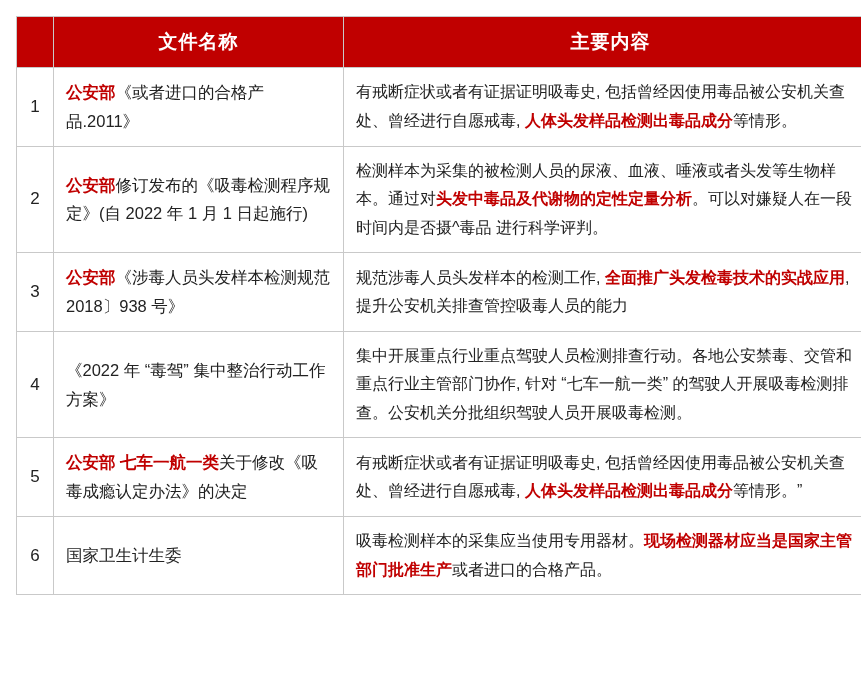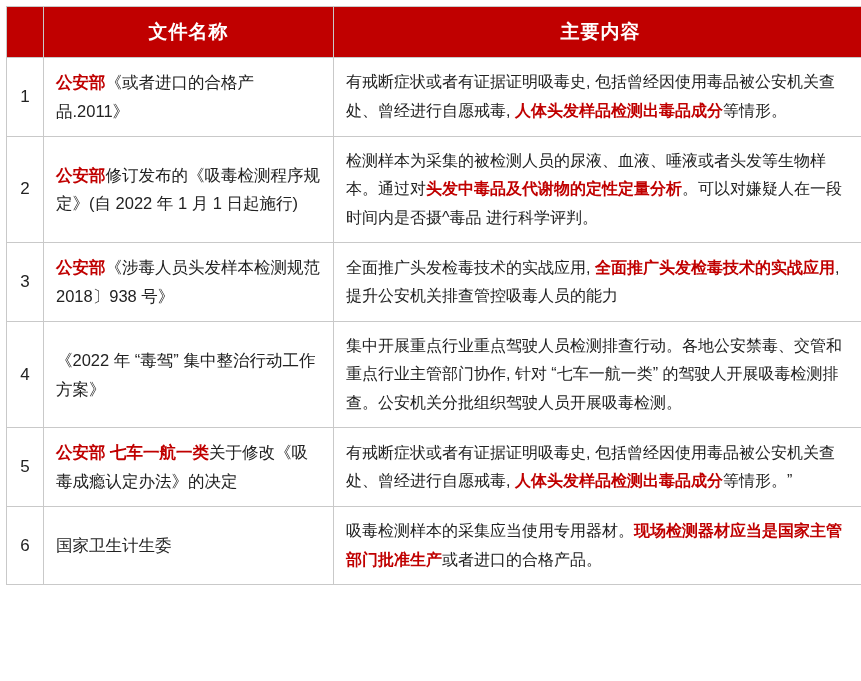--- a/index.html
+++ b/index.html
@@ -7,21 +7,21 @@
     padding: 0;
     background: #ffffff;
   }
   body {
     font-family: "Liberation Sans", "DejaVu Sans", sans-serif;
     width: 861px;
   }
   .table-wrap {
     width: 814px;
     box-sizing: border-box;
-    padding: 6px;
+    padding: 16px;
     border-radius: 13px;
   }
   table.doc-table {
     border-collapse: collapse;
     width: 861px;
     table-layout: fixed;
   }
   table.doc-table th,
   table.doc-table td {
     border: 1px solid #c9c9c9;
@@ -98,21 +98,21 @@
         <td class="content"><span class="plain">有戒断症状或者有证据证明吸毒史, 包括曾经因使用毒品被公安机关查处、曾经进行自愿戒毒, </span><span class="hl">人体头发样品检测出毒品成分</span><span class="plain">等情形。</span></td>
       </tr>
       <tr>
         <td class="idx">2</td>
         <td class="name"><span class="hl">公安部</span><span class="plain">修订发布的《吸毒检测程序规定》(自 2022 年 1 月 1 日起施行)</span></td>
         <td class="content"><span class="plain">检测样本为采集的被检测人员的尿液、血液、唾液或者头发等生物样本。通过对</span><span class="hl">头发中毒品及代谢物的定性定量分析</span><span class="plain">。可以对嫌疑人在一段时间内是否摄^毒品 进行科学评判。</span></td>
       </tr>
       <tr>
         <td class="idx">3</td>
         <td class="name"><span class="hl">公安部</span><span class="plain">《涉毒人员头发样本检测规范 2018〕938 号》</span></td>
-        <td class="content"><span class="plain">全面推广头发检毒技术的实战应用, </span><span class="hl">全面推广头发检毒技术的实战应用</span><span class="plain">, 提升公安机关排查管控吸毒人员的能力</span></td>
+        <td class="content"><span class="plain">规范涉毒人员头发样本的检测工作, </span><span class="hl">全面推广头发检毒技术的实战应用</span><span class="plain">, 提升公安机关排查管控吸毒人员的能力</span></td>
       </tr>
       <tr>
         <td class="idx">4</td>
         <td class="name"><span class="plain">《2022 年 “毒驾” 集中整治行动工作方案》</span></td>
         <td class="content"><span class="plain">集中开展重点行业重点驾驶人员检测排查行动。各地公安禁毒、交管和重点行业主管部门协作, 针对 “七车一航一类” 的驾驶人开展吸毒检测排查。公安机关分批组织驾驶人员开展吸毒检测。</span></td>
       </tr>
       <tr>
         <td class="idx">5</td>
         <td class="name"><span class="hl">公安部 七车一航一类</span><span class="plain">关于修改《吸毒成瘾认定办法》的决定</span></td>
         <td class="content"><span class="plain">有戒断症状或者有证据证明吸毒史, 包括曾经因使用毒品被公安机关查处、曾经进行自愿戒毒, </span><span class="hl">人体头发样品检测出毒品成分</span><span class="plain">等情形。”</span></td>

